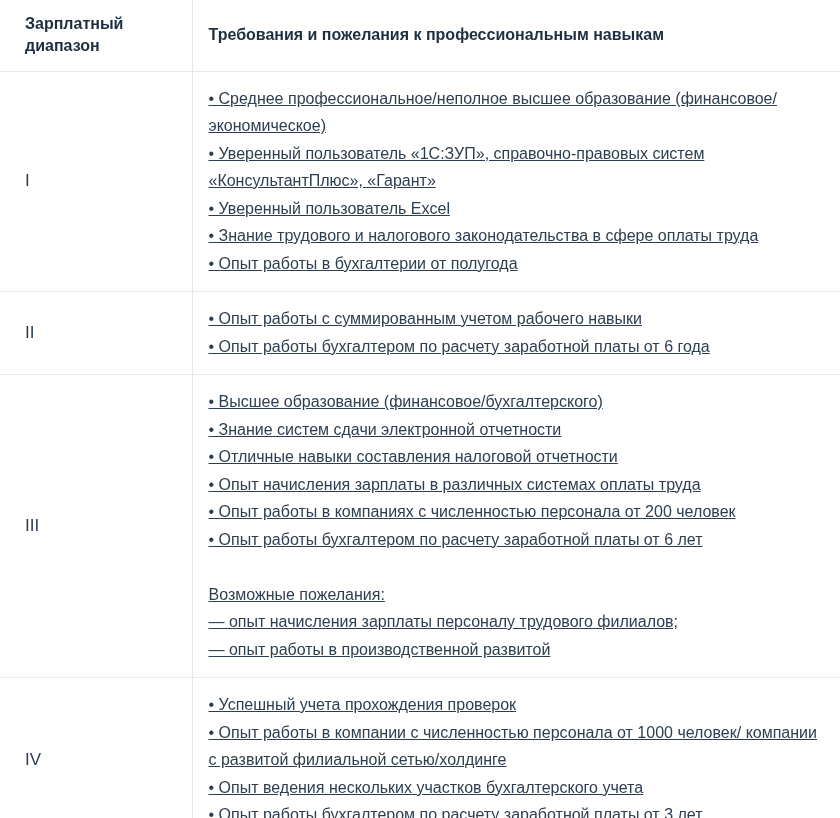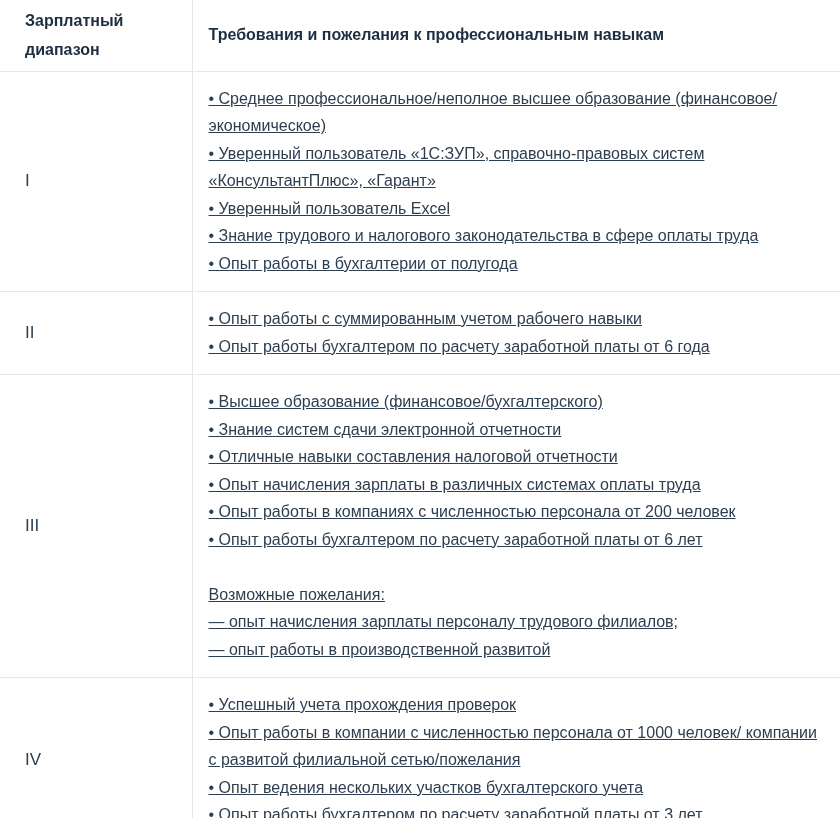--- a/index.html
+++ b/index.html
@@ -28,21 +28,21 @@
   }
   thead tr { height: 71px; }
   th {
     font-size: 16px;
     font-weight: 700;
     color: #1c2e40;
     vertical-align: middle;
   }
   th.range-header {
     padding: 4px 10px 4px 25px;
-    line-height: 29px;
+    line-height: 22px;
     margin-left: 24px;
   }
   th.skills-header {
     padding: 4px 12px 4px 16px;
     line-height: 24px;
   }
   td.range-cell {
     vertical-align: middle;
     padding: 10px 10px 10px 25px;
     font-size: 17px;
@@ -107,19 +107,19 @@
           <div class="line">Возможные пожелания:</div>
           <div class="line">— опыт начисления зарплаты персоналу трудового филиалов;</div>
           <div class="line">— опыт работы в производственной развитой</div>
         </td>
   </tr>
 
   <tr class="data-row">
     <td class="range-cell range-col">IV</td>
     <td class="skills-cell">
           <div class="line">• Успешный учета прохождения проверок</div>
-          <div class="line">• Опыт работы в компании с численностью персонала от 1000 человек/ компании с развитой филиальной сетью/пожелания</div>
+          <div class="line">• Опыт работы в компании с численностью персонала от 1000 человек/ компании с развитой филиальной сетью/холдинге</div>
           <div class="line">• Опыт ведения нескольких участков бухгалтерского учета</div>
           <div class="line">• Опыт работы бухгалтером по расчету заработной платы от 3 лет</div>
         </td>
   </tr>
 </tbody>
 </table>
 
 </body></html>

